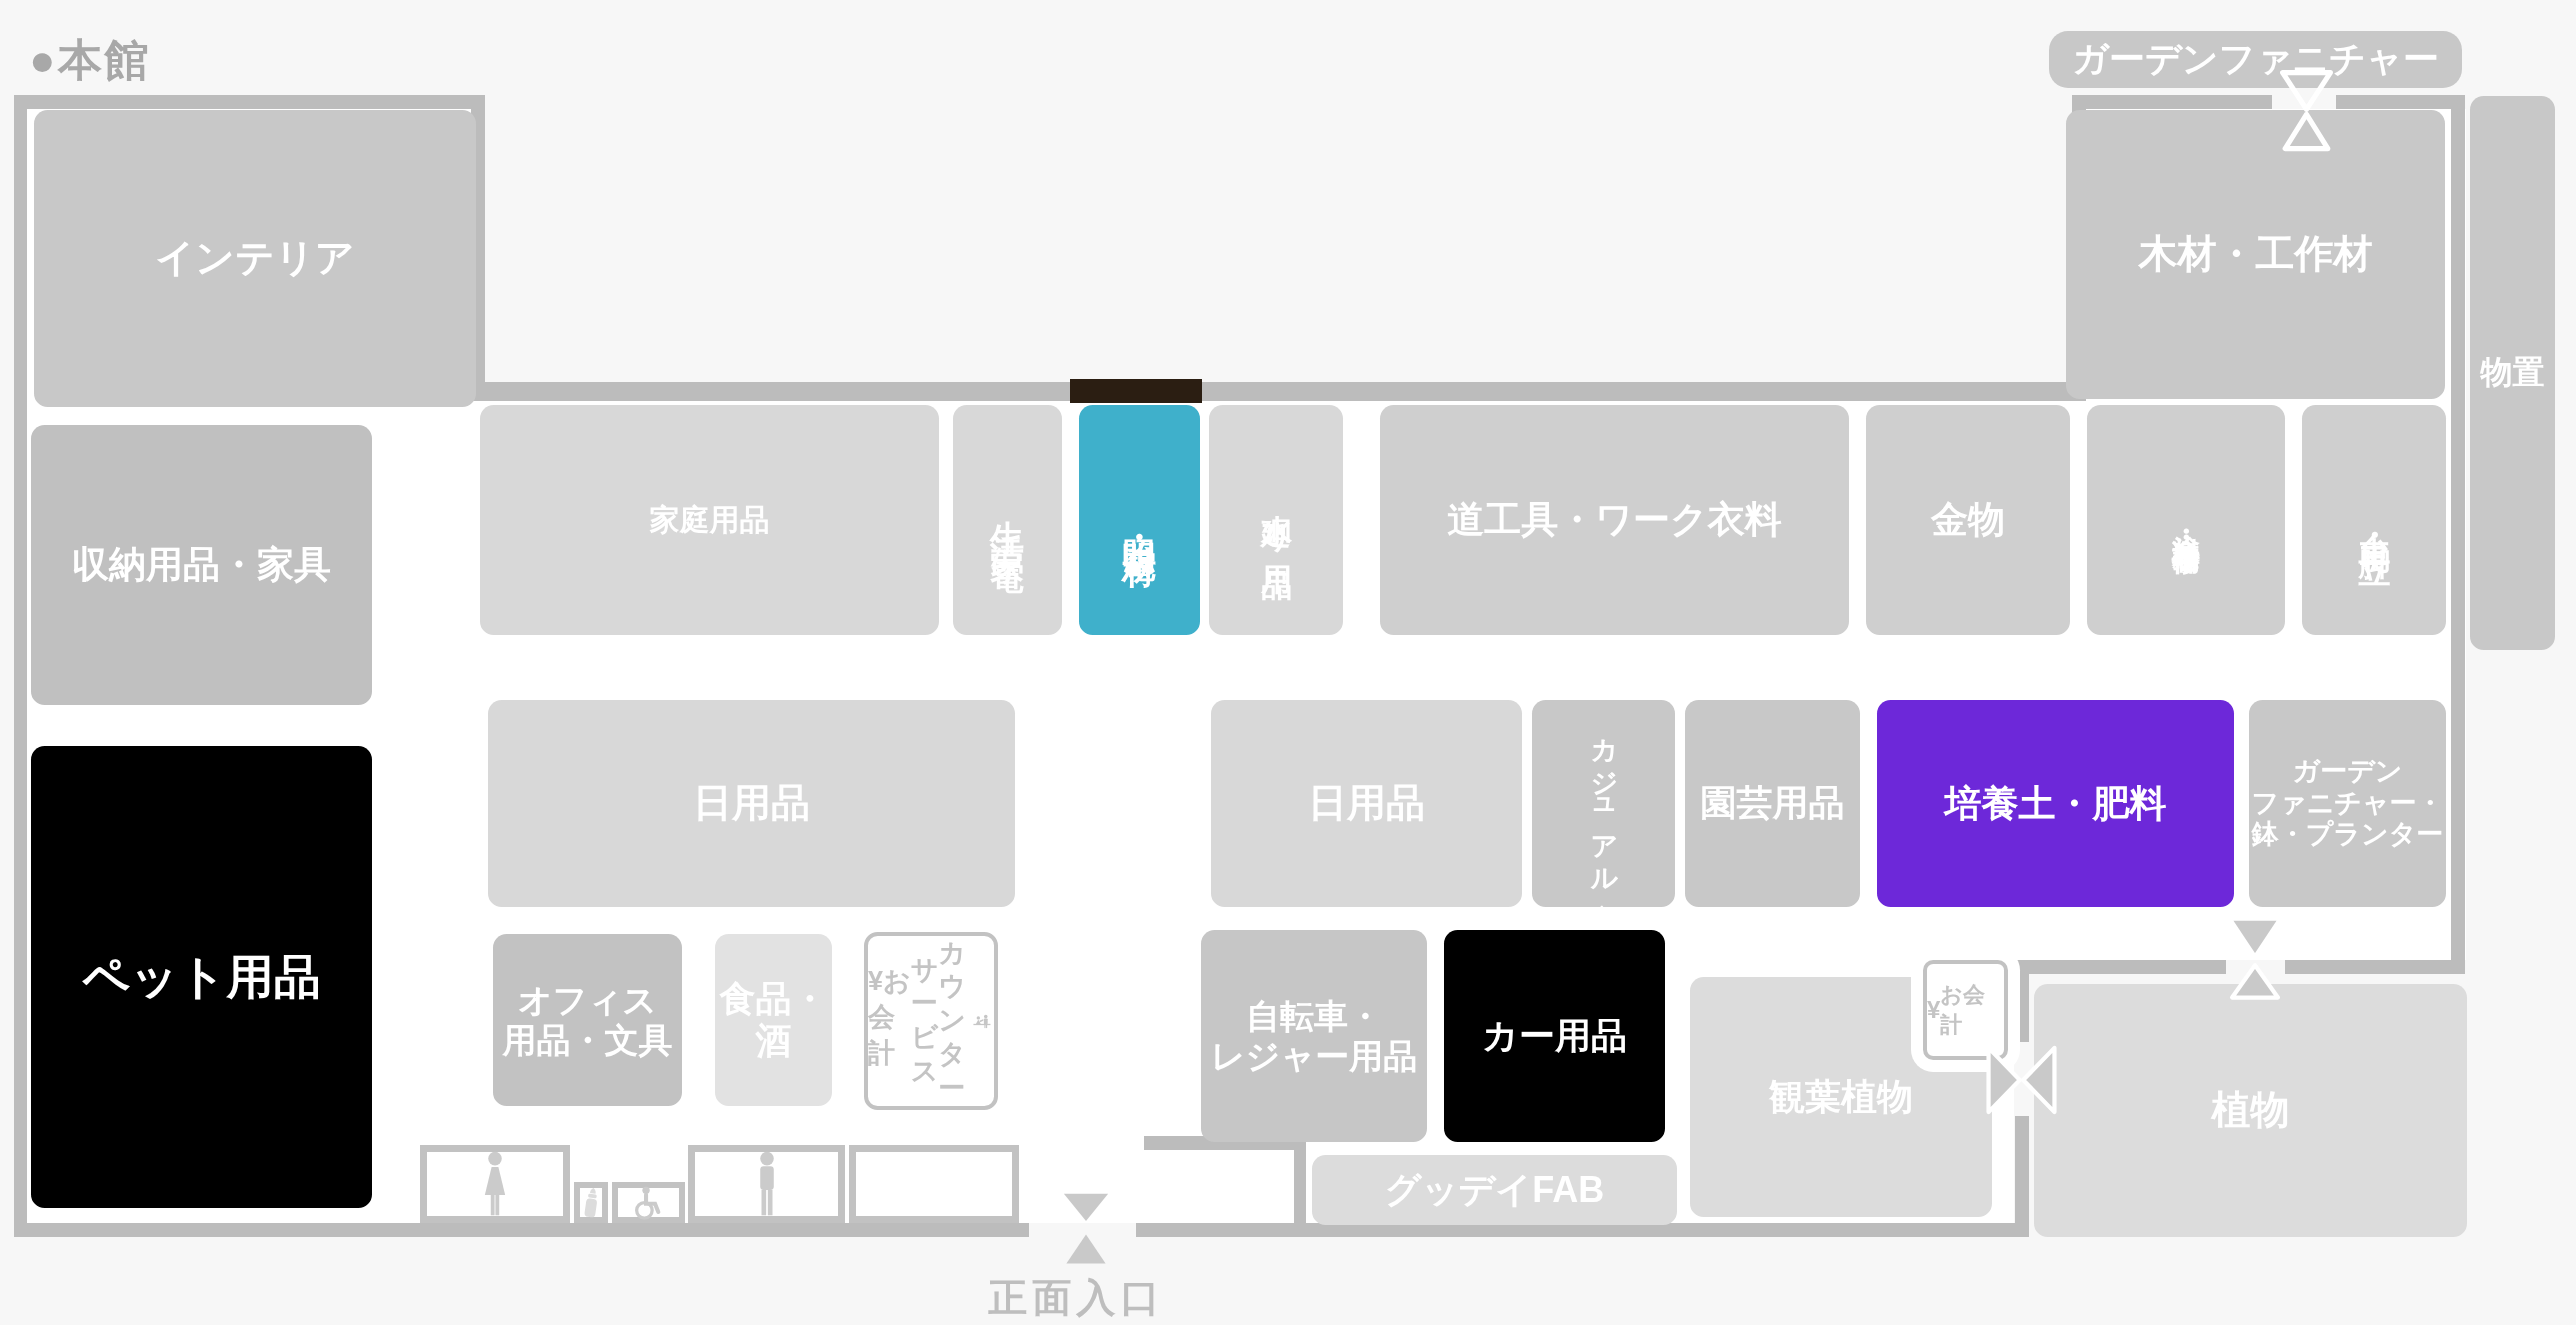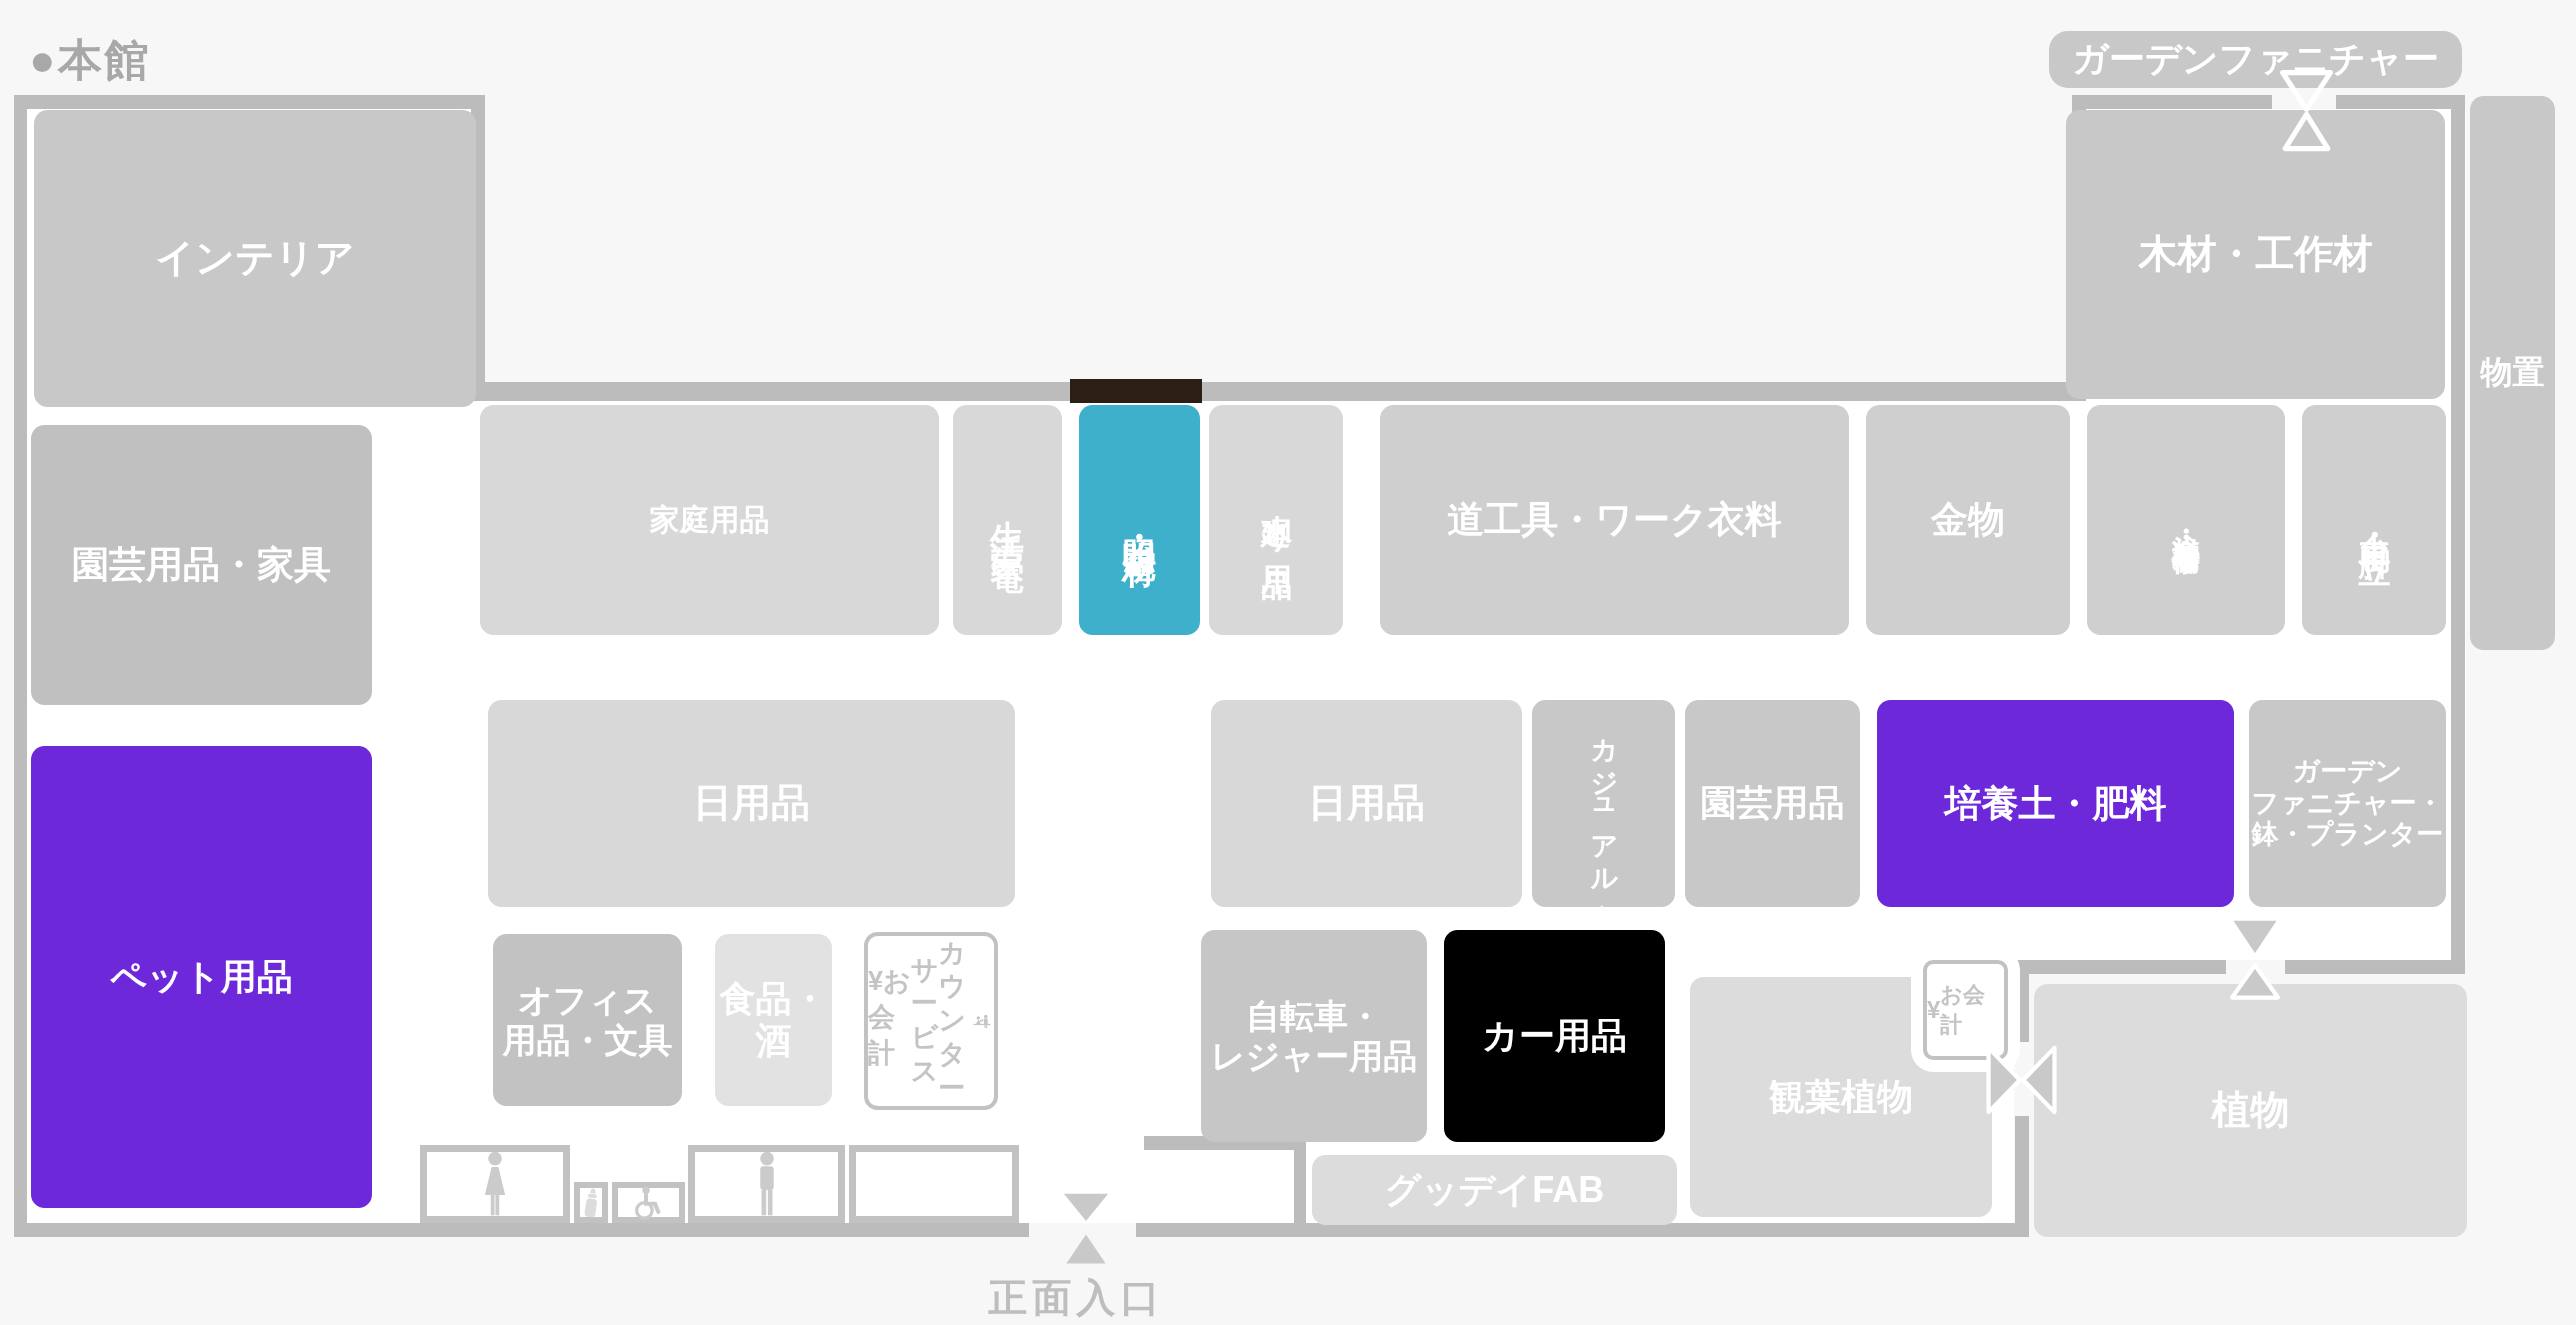--- a/index.html
+++ b/index.html
@@ -47,22 +47,22 @@
   <div class="wall" style="left:2015px;top:960px;width:211px;height:13.6px"></div>
   <div class="wall" style="left:2285px;top:960px;width:180px;height:13.6px"></div>
   <div class="wall" style="left:2015px;top:960px;width:13.6px;height:82px"></div>
   <div class="wall" style="left:2015px;top:1116px;width:13.6px;height:121px"></div>
   <div class="wall" style="left:13.6px;top:1223px;width:1015px;height:13.6px"></div>
   <div class="wall" style="left:1136px;top:1223px;width:893px;height:13.6px"></div>
   <div class="wall" style="left:1144px;top:1136px;width:162px;height:13.6px"></div>
   <div class="wall" style="left:1294px;top:1136px;width:12px;height:101px"></div>
 
   <div class="room" style="left:34px;top:110px;width:442px;height:297px;background:#C8C8C8;font-size:39px">インテリア</div>
-  <div class="room" style="left:31px;top:425px;width:341px;height:280px;background:#C0C0C0;font-size:37px">園芸用品・家具</div>
-  <div class="room" style="left:31px;top:746px;width:341px;height:462px;background:#6d28d9;font-size:36px">ペット用品</div>
+  <div class="room" style="left:31px;top:425px;width:341px;height:280px;background:#C0C0C0;font-size:37px">収納用品・家具</div>
+  <div class="room" style="left:31px;top:746px;width:341px;height:462px;background:#000000;font-size:47px">ペット用品</div>
 
   <div class="room" style="left:480px;top:405px;width:459px;height:230px;background:#D8D8D8;font-size:30px">家庭用品</div>
   <div class="room v" style="left:953px;top:405px;width:109px;height:230px;background:#D8D8D8;font-size:34px;letter-spacing:13.6px">生活家電</div>
   <div class="room v" style="left:1079px;top:405px;width:121px;height:230px;background:#3FB0CB;font-size:34px;letter-spacing:3.4px">照明・電材</div>
   <div class="room v" style="left:1209px;top:405px;width:134px;height:230px;background:#D8D8D8;font-size:31px;letter-spacing:5.1px">水廻り用品</div>
   <div class="room" style="left:1380px;top:405px;width:469px;height:230px;background:#CFCFCF;font-size:37px">道工具・ワーク衣料</div>
   <div class="room" style="left:1866px;top:405px;width:204px;height:230px;background:#CFCFCF;font-size:37px">金物</div>
   <div class="room v" style="left:2087px;top:405px;width:198px;height:230px;background:#CFCFCF;font-size:28px;letter-spacing:1.7px">塗料・接着・補修</div>
   <div class="room v" style="left:2302px;top:405px;width:144px;height:230px;background:#CFCFCF;font-size:32px;letter-spacing:5.1px">台車・脚立</div>
 

